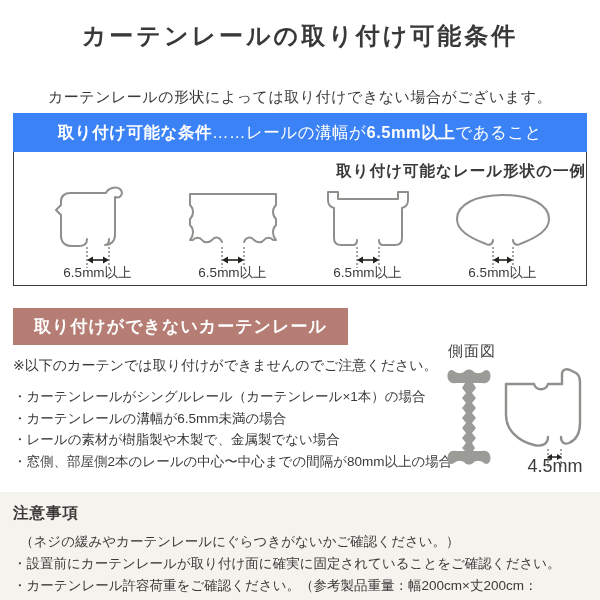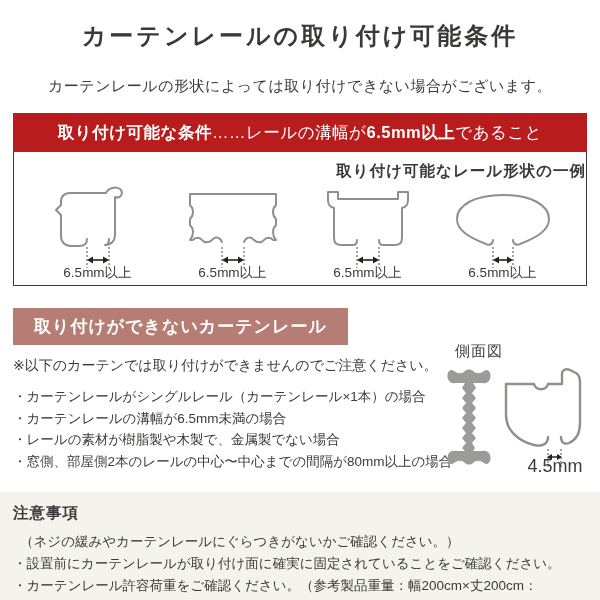--- a/index.html
+++ b/index.html
@@ -7,26 +7,26 @@
   .page {
     position:relative; width:600px; height:600px; overflow:hidden;
     background:#ffffff; color:#3b3a38;
     font-family:"Liberation Sans","DejaVu Sans",sans-serif;
   }
   .title {
     position:absolute; top:20px; left:0; width:600px; text-align:center;
     font-size:24px; font-weight:bold; letter-spacing:3px; color:#3a3938;
   }
   .subtitle {
-    position:absolute; top:77px; left:0; width:600px; text-align:center;
+    position:absolute; top:88px; left:0; width:600px; text-align:center;
     font-size:15px; letter-spacing:.5px; color:#3b3a38;
   }
   .cond-banner {
     position:absolute; top:113px; left:13px; width:574px; height:39px;
-    background:#b91c1c; color:#ffffff; text-align:center; line-height:39px;
+    background:#3b82f6; color:#ffffff; text-align:center; line-height:39px;
     font-size:16.5px; letter-spacing:.5px;
   }
   .cond-banner .b { font-weight:bold; }
   .rail-box {
     position:absolute; top:152px; left:13px; width:574px; height:134px;
     border:1px solid #3b3a39; border-top:none; background:#ffffff;
   }
   .rail-heading {
     margin-top:9px; text-align:right; font-size:15.5px; font-weight:bold;
     letter-spacing:1px; color:#3a3938;
@@ -39,21 +39,21 @@
   .rail-cell svg { display:block; margin:0 auto; }
   .rail-label { font-size:13.5px; margin-top:-6px; color:#3b3a38; white-space:nowrap; }
   .ng-banner {
     position:absolute; top:308px; left:13px; height:37px;
     background:#b57d73; color:#ffffff; font-weight:bold; font-size:17px;
     line-height:37px; padding:0 21px; letter-spacing:1px;
   }
   .ng-note { position:absolute; top:357px; left:13px; font-size:14px; }
   .ng-bullets { position:absolute; top:386px; left:13px; font-size:13.5px; line-height:21.5px; }
   .sideview { position:absolute; top:342px; left:442px; width:156px; height:146px; }
-  .sv-label { display:block; margin-left:13px; font-size:15px; letter-spacing:1px; }
+  .sv-label { display:block; margin-left:6px; font-size:15px; letter-spacing:1px; }
   .sideview svg { position:absolute; top:21px; left:0; }
   .sv-dim {
     position:absolute; top:114px; left:84px; width:58px; text-align:center;
     font-size:18px; color:#3b3a38;
   }
   .caution {
     position:absolute; top:492px; left:0; width:600px; height:108px;
     background:#f5f3ee; padding:11px 25px 0 13px;
   }
   .caution-heading { font-size:15.5px; font-weight:bold; letter-spacing:1px; margin-bottom:7px; }

